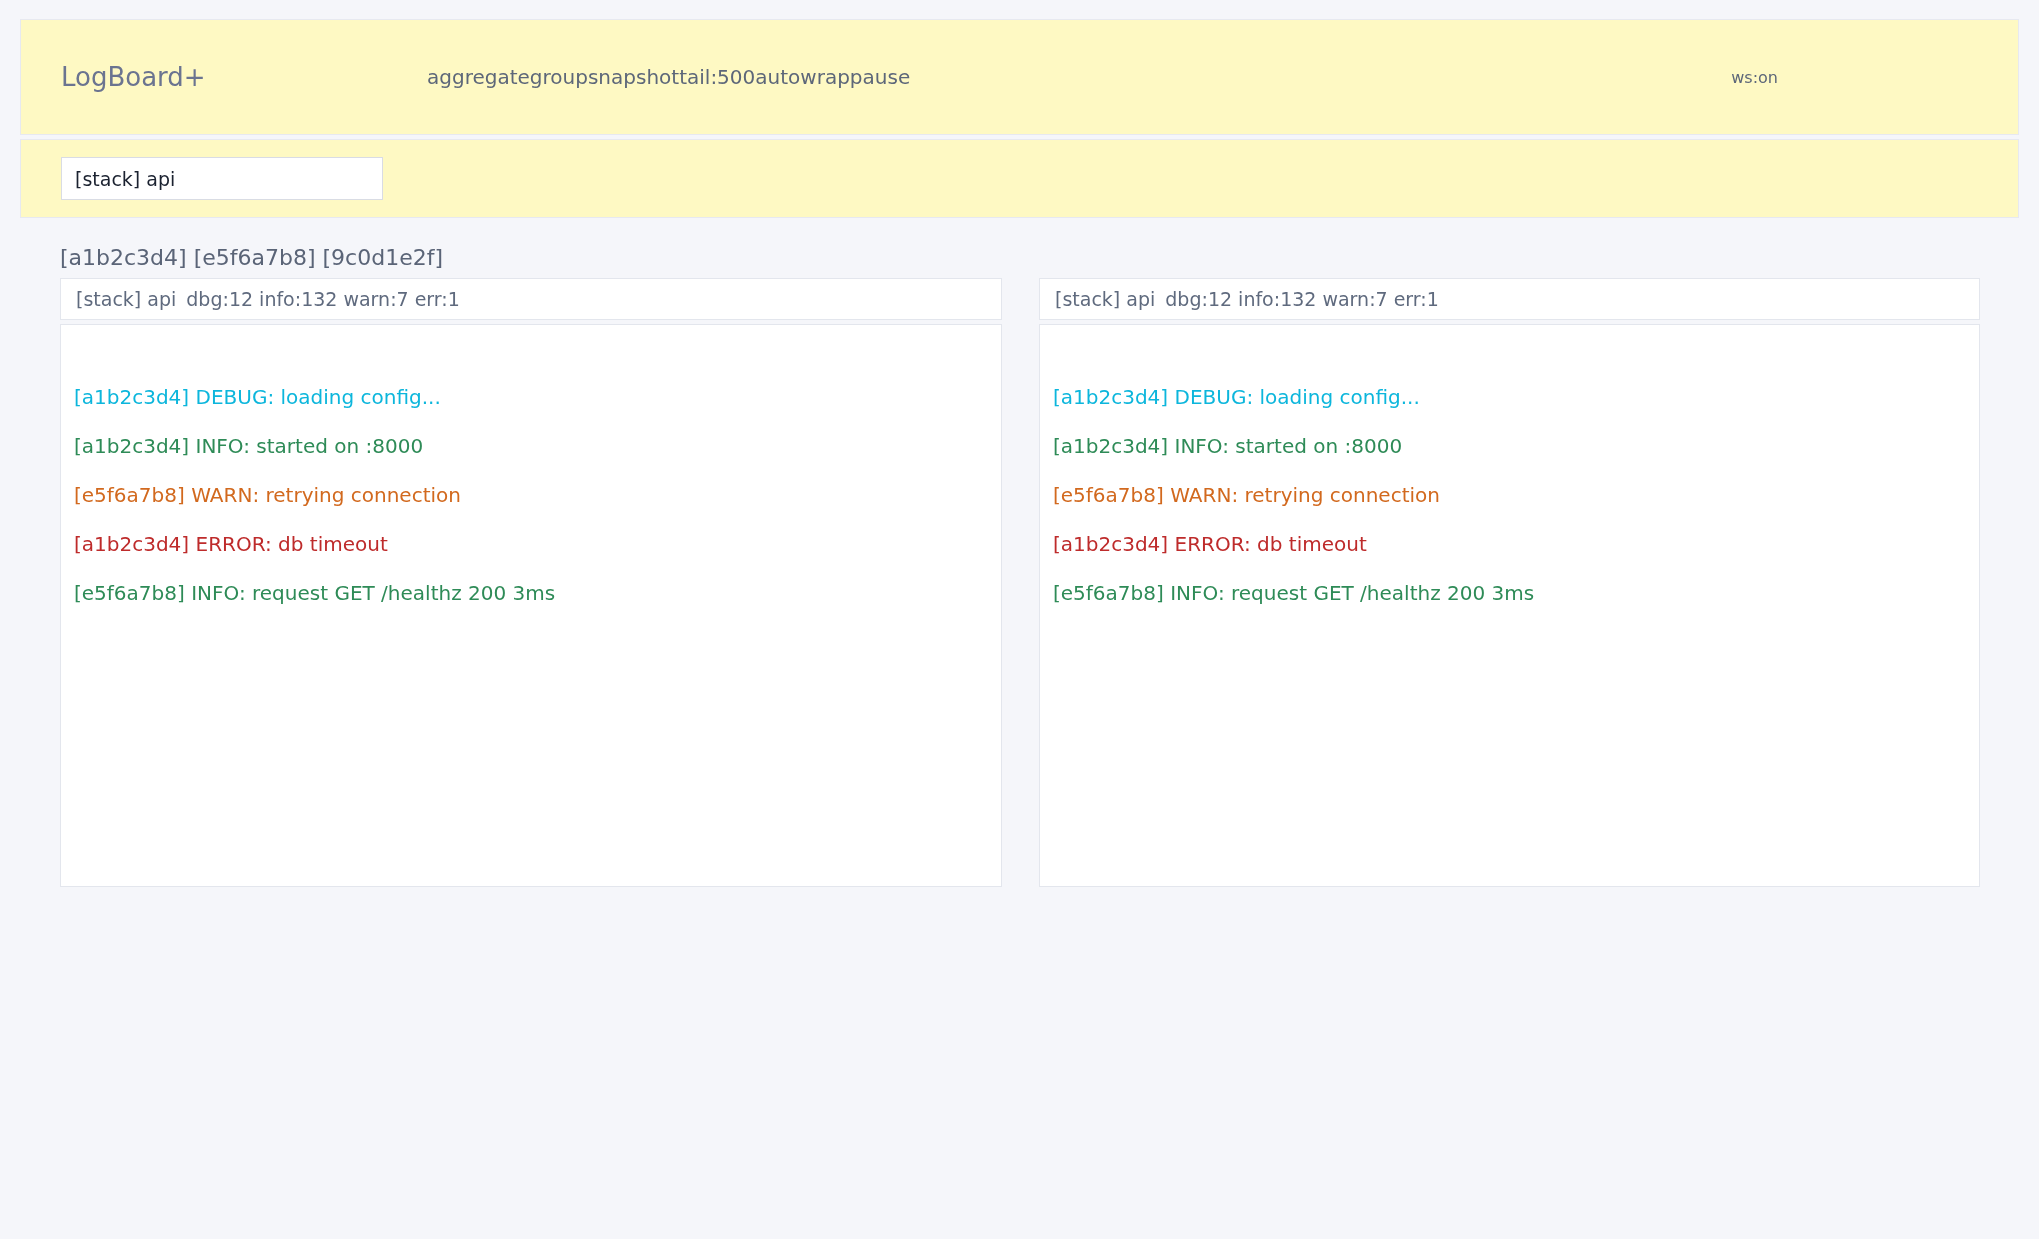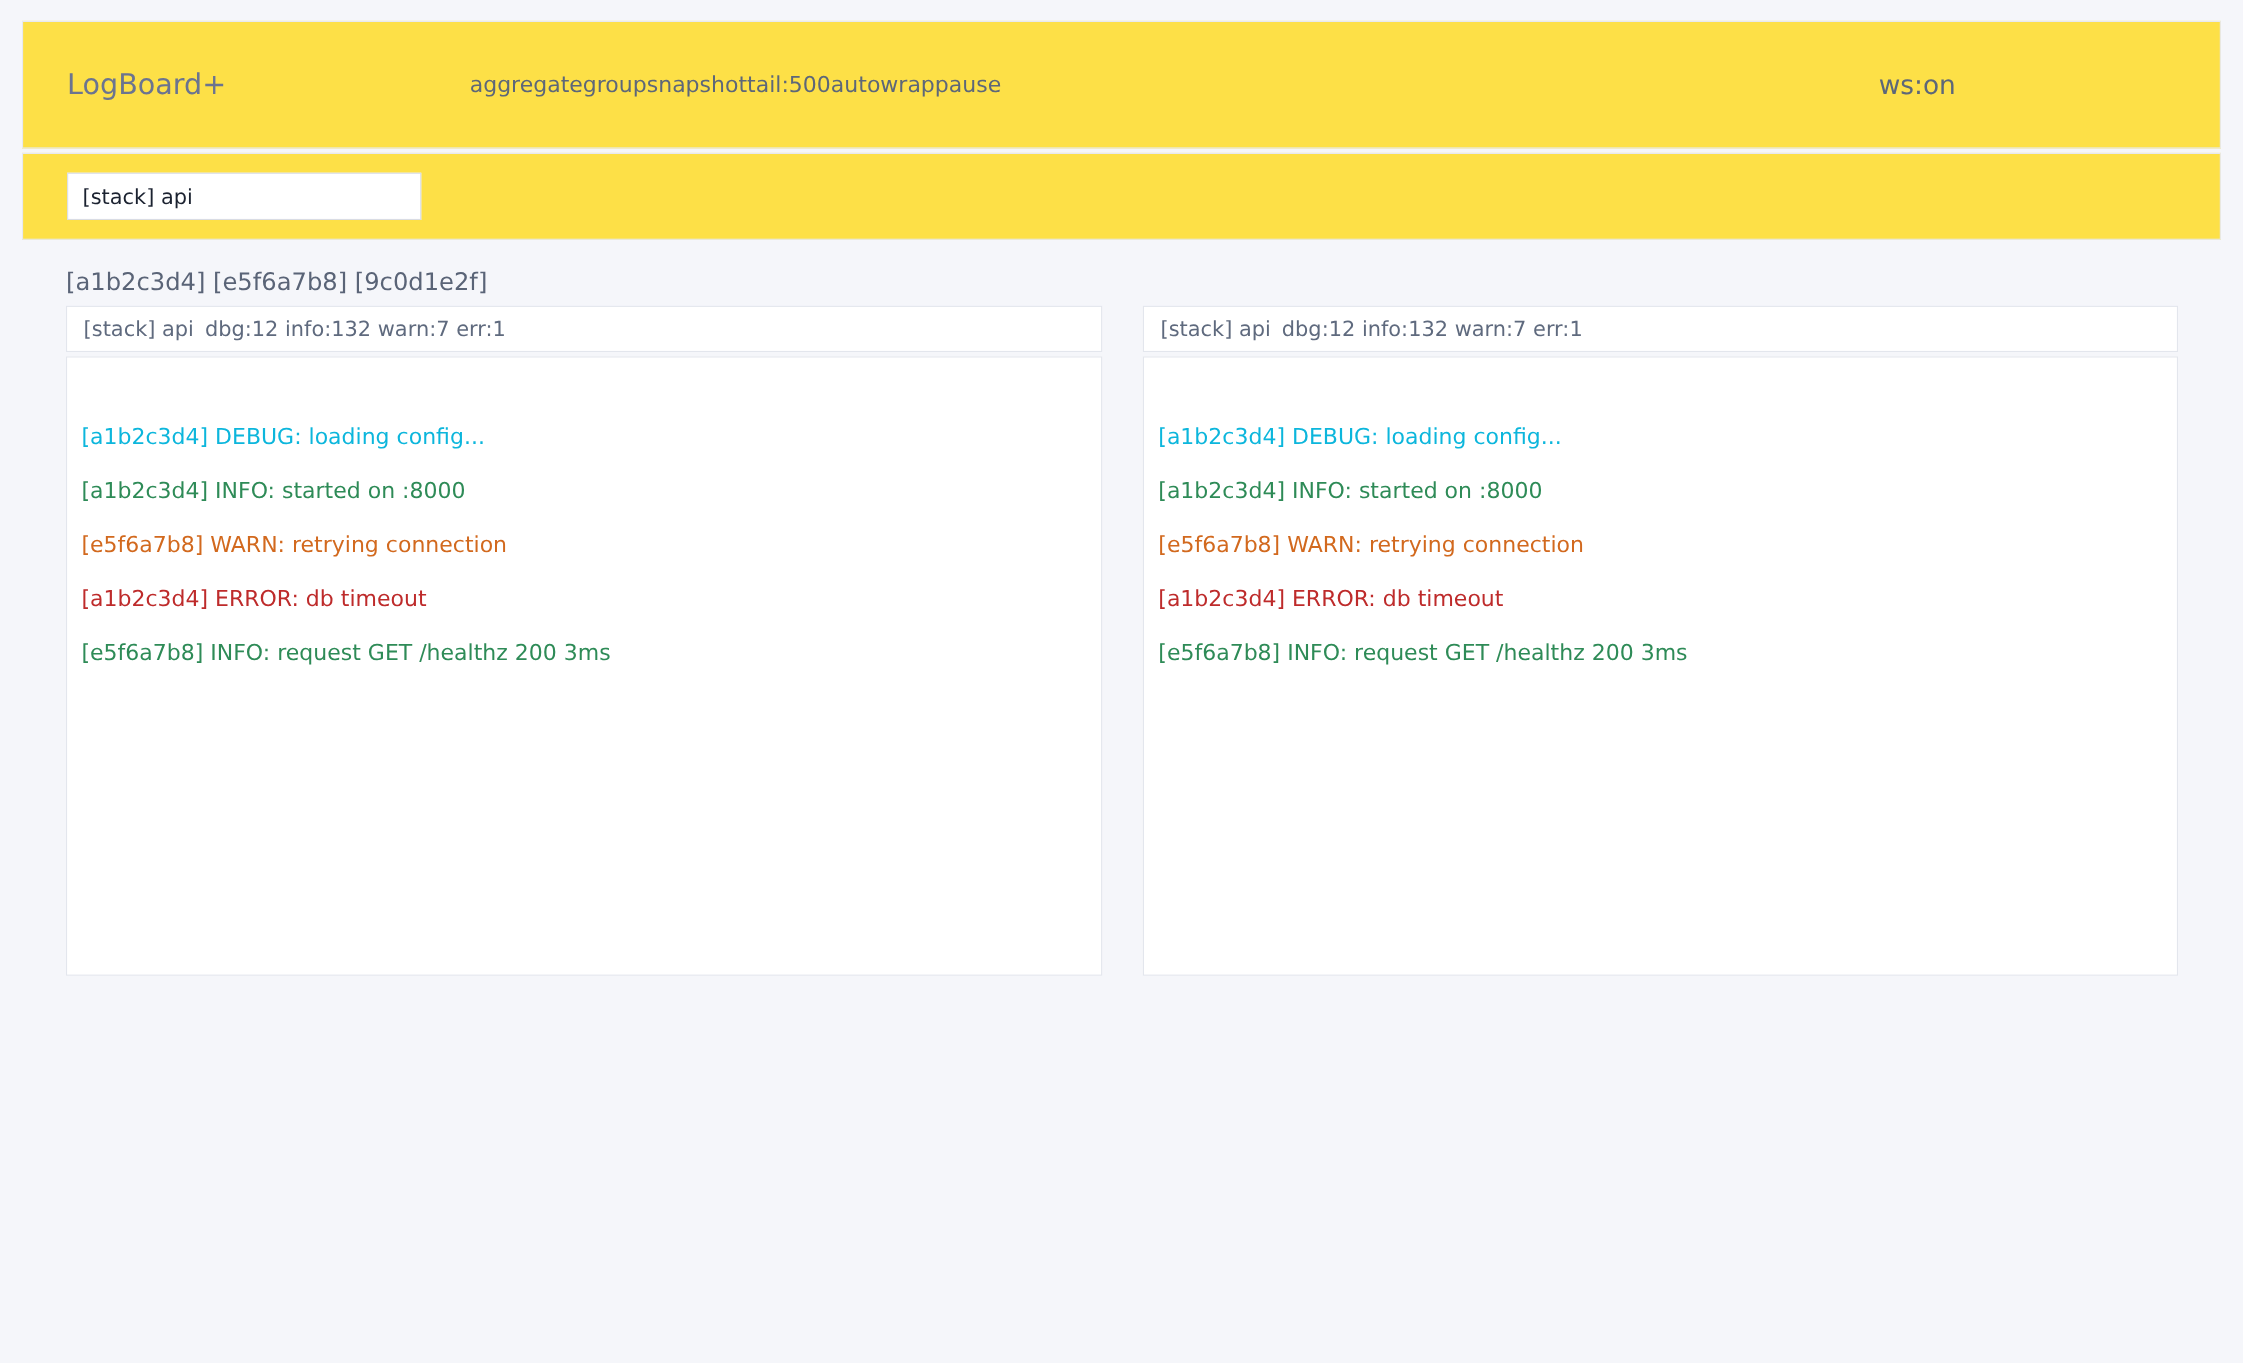--- a/index.html
+++ b/index.html
@@ -7,21 +7,21 @@
   body {
     width: 2039px;
     height: 1239px;
     position: relative;
     background: #f5f6fa;
     font-family: "DejaVu Sans", sans-serif;
     color: #5d6779;
   }
   .card {
     position: absolute;
-    background: #fde047;
+    background: #fef9c3;
     border: 1px solid #e7e9f0;
   }
 
   
   #header {
     left: 20px; top: 19px;
     width: 1999px; height: 116px;
     display: flex; align-items: center;
     padding-left: 40px;
   }
@@ -34,21 +34,21 @@
     display: flex;
     gap: 0;
     font-size: 20px;
     color: #5d6779;
     white-space: nowrap;
   }
   .menu-item { cursor: pointer; }
   #ws-status {
     margin-left: auto;
     margin-right: 240px;
-    font-size: 24px;
+    font-size: 16px;
     color: #5d6779;
   }
 
   
   #filterbar {
     left: 20px; top: 139px;
     width: 1999px; height: 79px;
     display: flex; align-items: center;
     gap: 44px;
     padding-left: 40px;

